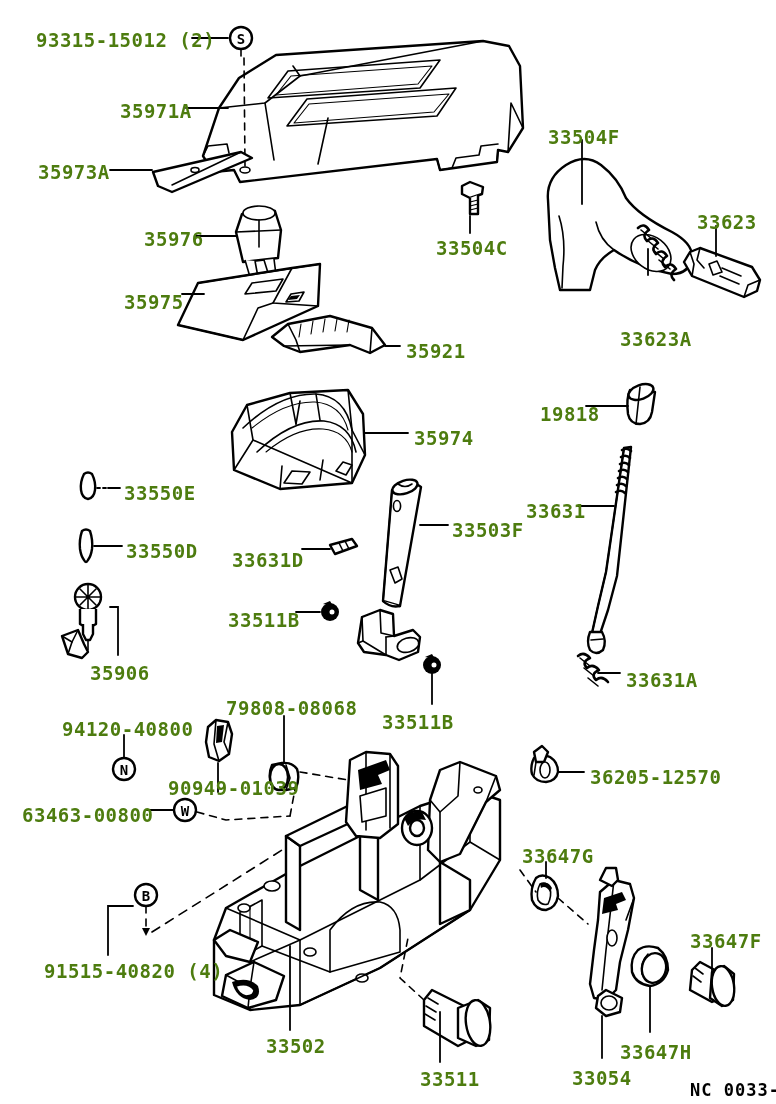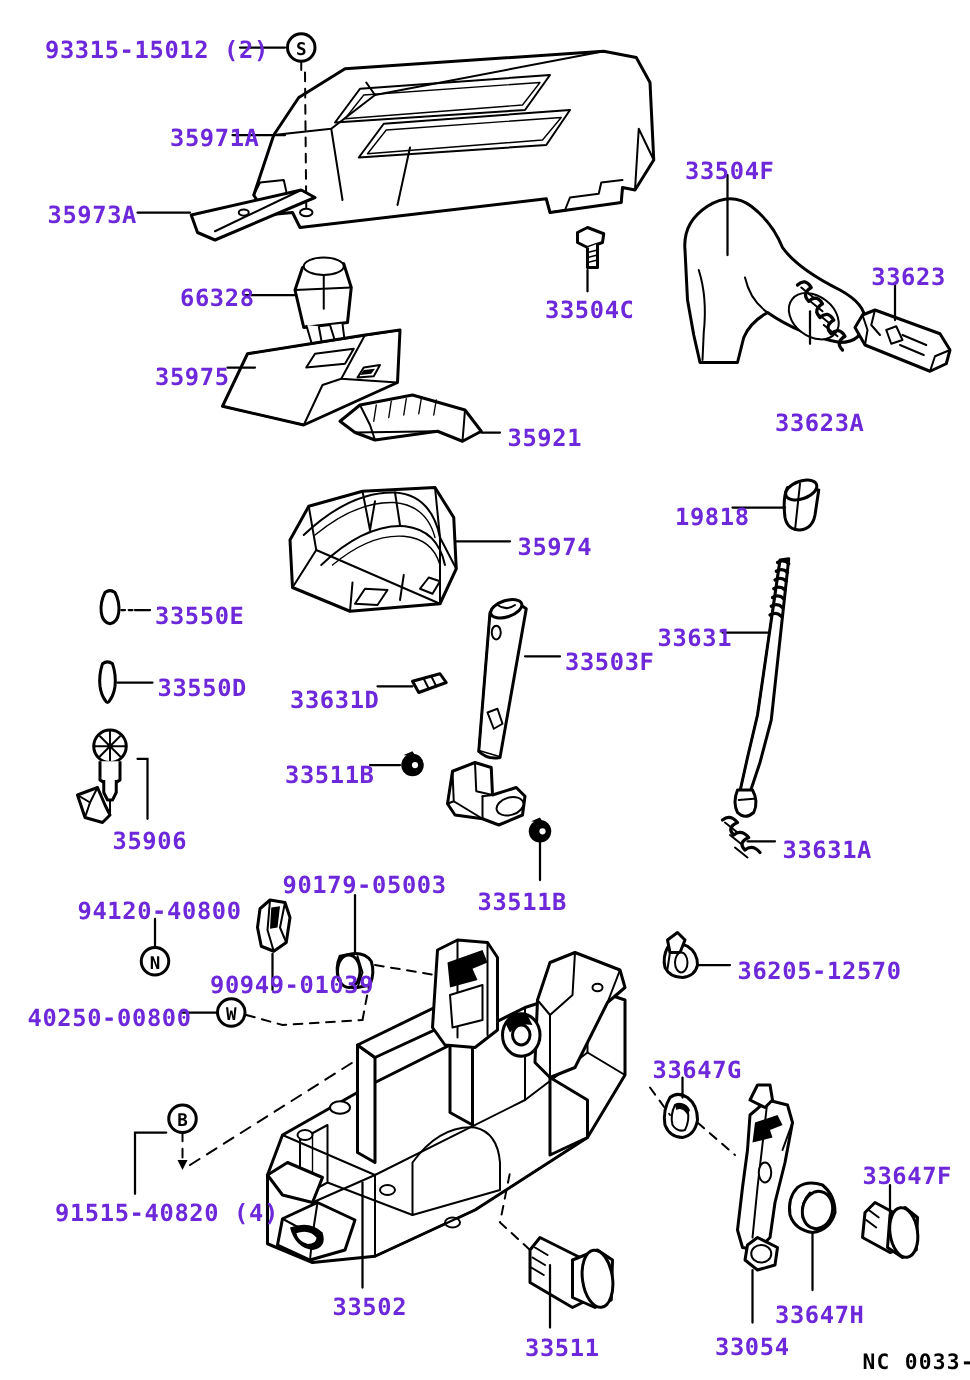--- a/index.html
+++ b/index.html
@@ -15,21 +15,21 @@
     background:#ffffff;
     overflow:hidden;
   }
   #artwork{position:absolute;left:0;top:0;width:776px;height:1104px;}
   .lbl{
     position:absolute;
     font-family:"DejaVu Sans Mono","Liberation Mono",monospace;
     font-size:19px;
     font-weight:700;
     letter-spacing:0.5px;
-    color:#6d28d9;
+    color:#4d7c0f;
     white-space:nowrap;
     line-height:1;
   }
   .footer{
     position:absolute;
     font-family:"DejaVu Sans Mono","Liberation Mono",monospace;
     font-size:17px;
     font-weight:700;
     letter-spacing:1px;
     color:#000;
@@ -425,44 +425,44 @@
       <path class="fw2" d="M692,970 L700,962 L726,976 L722,998 L712,1002 L690,990 Z"></path>
       <path class="fw2" d="M712,972 L724,966 L734,974 L733,1000 L722,1006 L710,998 Z"></path>
       <ellipse class="fw2" cx="723" cy="986" rx="11" ry="20" transform="rotate(-8 723 986)"></ellipse>
       <path class="s" d="M695,968 L703,974 M693,976 L701,982"></path>
     </g>
     <line class="ld" x1="712" y1="948" x2="712" y2="972"></line>
 
   </svg>
 
   <div class="lbl" style="left:36px;  top:31px;">93315-15012  (2)</div>
-  <div class="lbl" style="left:136px; top:102px;">35971A</div>
+  <div class="lbl" style="left:120px; top:102px;">35971A</div>
   <div class="lbl" style="left:38px;  top:163px;">35973A</div>
-  <div class="lbl" style="left:144px; top:230px;">66328</div>
+  <div class="lbl" style="left:144px; top:230px;">35976</div>
   <div class="lbl" style="left:124px; top:293px;">35975</div>
   <div class="lbl" style="left:406px; top:342px;">35921</div>
   <div class="lbl" style="left:414px; top:429px;">35974</div>
   <div class="lbl" style="left:124px; top:484px;">33550E</div>
   <div class="lbl" style="left:126px; top:542px;">33550D</div>
   <div class="lbl" style="left:90px;  top:664px;">35906</div>
   <div class="lbl" style="left:232px; top:551px;">33631D</div>
   <div class="lbl" style="left:228px; top:611px;">33511B</div>
   <div class="lbl" style="left:452px; top:521px;">33503F</div>
   <div class="lbl" style="left:382px; top:713px;">33511B</div>
   <div class="lbl" style="left:436px; top:239px;">33504C</div>
   <div class="lbl" style="left:548px; top:128px;">33504F</div>
   <div class="lbl" style="left:620px; top:282px;margin-top:48px;">33623A</div>
   <div class="lbl" style="left:697px; top:213px;">33623</div>
   <div class="lbl" style="left:540px; top:405px;">19818</div>
   <div class="lbl" style="left:526px; top:502px;">33631</div>
   <div class="lbl" style="left:626px; top:671px;">33631A</div>
-  <div class="lbl" style="left:226px; top:699px;">90179-05003</div>
+  <div class="lbl" style="left:226px; top:699px;">79808-08068</div>
   <div class="lbl" style="left:62px;  top:720px;">94120-40800</div>
   <div class="lbl" style="left:150px; top:779px;margin-left:18px;">90949-01039</div>
-  <div class="lbl" style="left:22px;  top:806px;">40250-00800</div>
+  <div class="lbl" style="left:22px;  top:806px;">63463-00800</div>
   <div class="lbl" style="left:44px;  top:962px;">91515-40820 (4)</div>
   <div class="lbl" style="left:590px; top:768px;">36205-12570</div>
   <div class="lbl" style="left:522px; top:847px;">33647G</div>
   <div class="lbl" style="left:690px; top:932px;">33647F</div>
   <div class="lbl" style="left:620px; top:1043px;">33647H</div>
   <div class="lbl" style="left:572px; top:1069px;">33054</div>
   <div class="lbl" style="left:266px; top:1037px;">33502</div>
   <div class="lbl" style="left:420px; top:1070px;">33511</div>
 
   <div class="footer" style="left:690px; top:1080px;">NC 0033-B</div>

